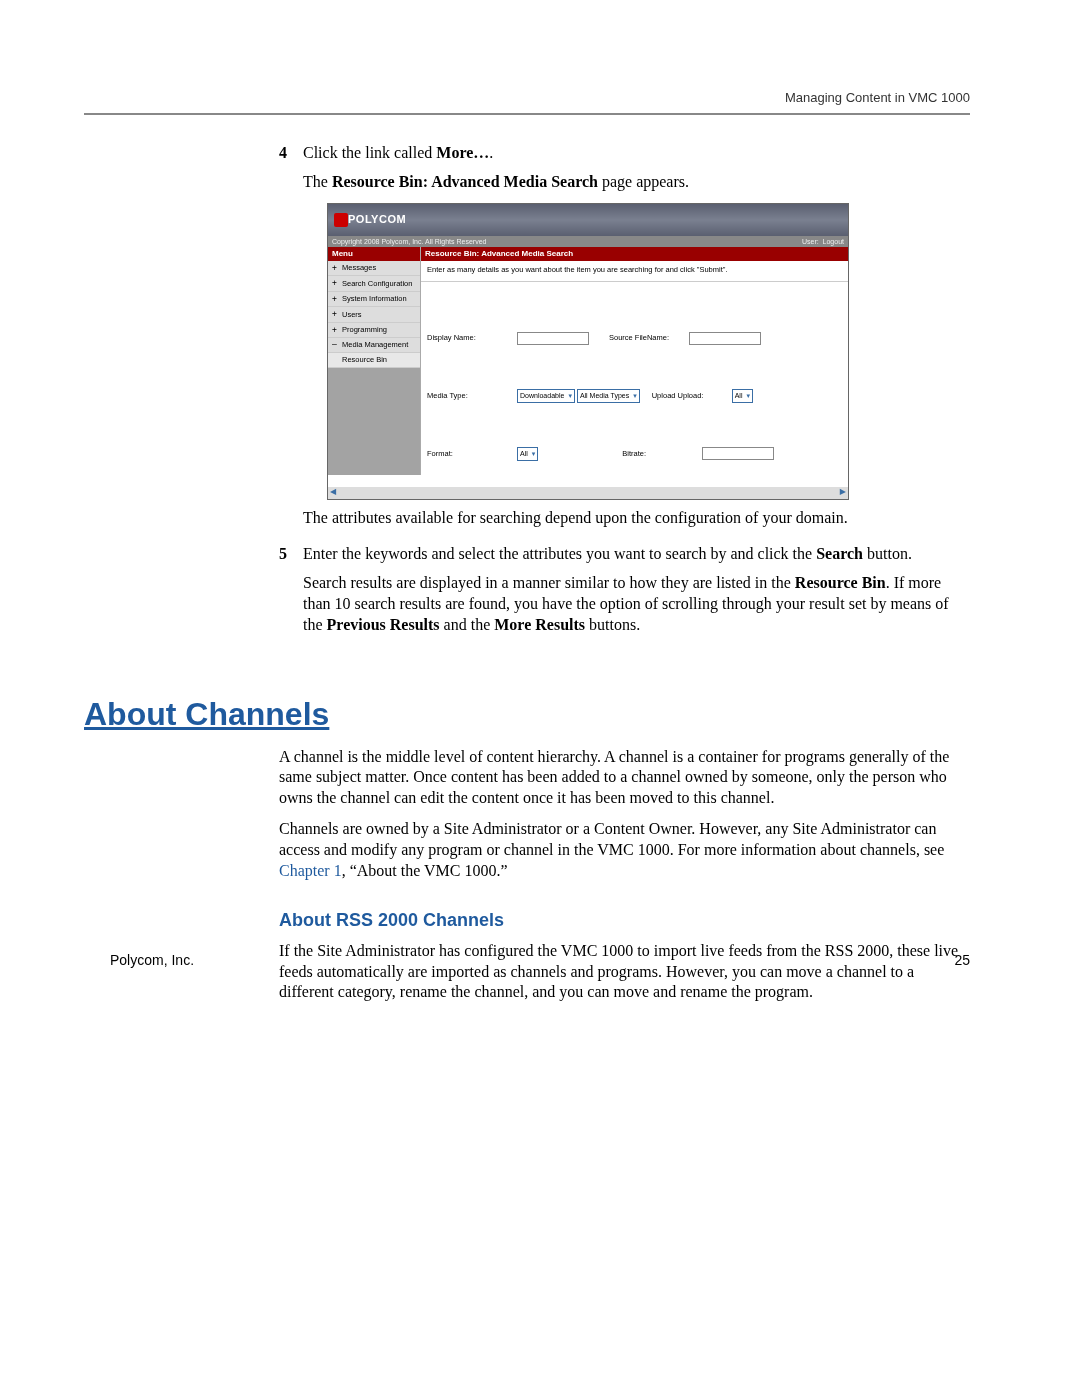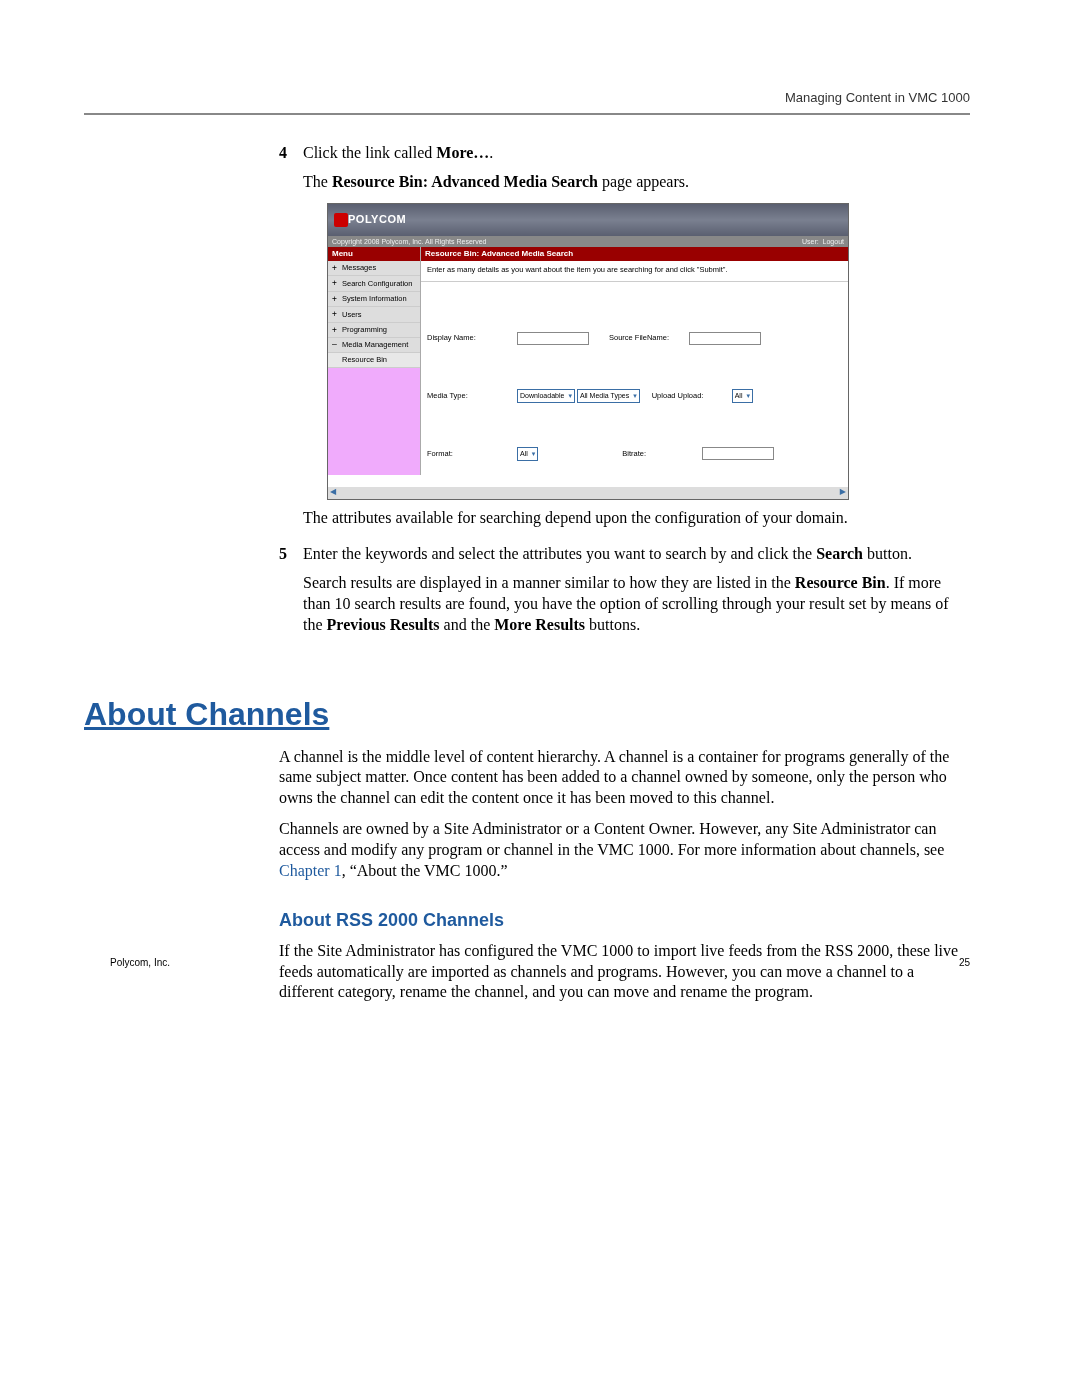--- a/index.html
+++ b/index.html
@@ -56,21 +56,21 @@
     display: flex;
     align-items: center;
     padding-left: 6px;
     color: #fff;
   }
   .ss-logo { display:flex; align-items:center; }
   .ss-logo-icon { width:14px; height:14px; background:#c00; border-radius:2px; }
   .ss-logo-text { font-weight:bold; font-size:11px; font-family: Arial,sans-serif; letter-spacing:0.5px;}
   .ss-copy { background:#888; color:#eee; font-size:7px; padding:1px 4px; display:flex; justify-content:space-between;}
   .ss-body { display:flex; height: 228px;}
-  .ss-menu { width: 92px; background:#f0abfc; border-right:1px solid #aaa;}
+  .ss-menu { width: 92px; background:#a3a3a3; border-right:1px solid #aaa;}
   .ss-menu-header { background:#990000; color:#fff; font-weight:bold; padding:2px 4px; font-size:8px;}
   .ss-menu-item { border-bottom:1px solid #ccc; padding:2px 2px 2px 4px; display:flex; gap:2px; align-items:center; background:#ddd; font-size:7.5px;}
   .ss-menu-item.sub { padding-left:14px; background:#e8e8e8;}
   .ss-exp { width:8px; font-family:monospace; font-size:8px;}
   .ss-main { flex:1; background:#fff; }
   .ss-red { background:#990000; color:#fff; font-weight:bold; padding:2px 4px; font-size:8px;}
   .ss-instr { padding:4px 6px 6px 6px; font-size:7.5px; border-bottom:1px solid #ccc;}
   .ss-form { padding:6px;}
   .ss-row { display:flex; align-items:center; margin-bottom:4px; font-size:7.5px;margin-top:44px;}
   .ss-lbl { width: 90px;}
@@ -91,21 +91,21 @@
     text-decoration: underline;
   }
   h2.sub {
     font-family: Arial, Helvetica, sans-serif;
     color: #1f5a9e;
     font-size: 18px;
     font-weight: bold;
     margin: 28px 0 6px 0;
   }
   a.link { color:#1f5a9e; text-decoration:none;}
-  .footer { position:absolute; bottom:48px; left:110px; right:110px; display:flex; justify-content:space-between; font-size:10px; font-family: Arial, sans-serif;}
+  .footer { position:absolute; bottom:48px; left:110px; right:110px; display:flex; justify-content:space-between; font-size:14px; font-family: Arial, sans-serif;}
 </style>
 </head>
 <body>
 
 <div class="page">
   <div class="header-line">Managing Content in VMC 1000</div>
   <div class="rule"></div>
 
   <div class="content">
     <div class="num-para">

